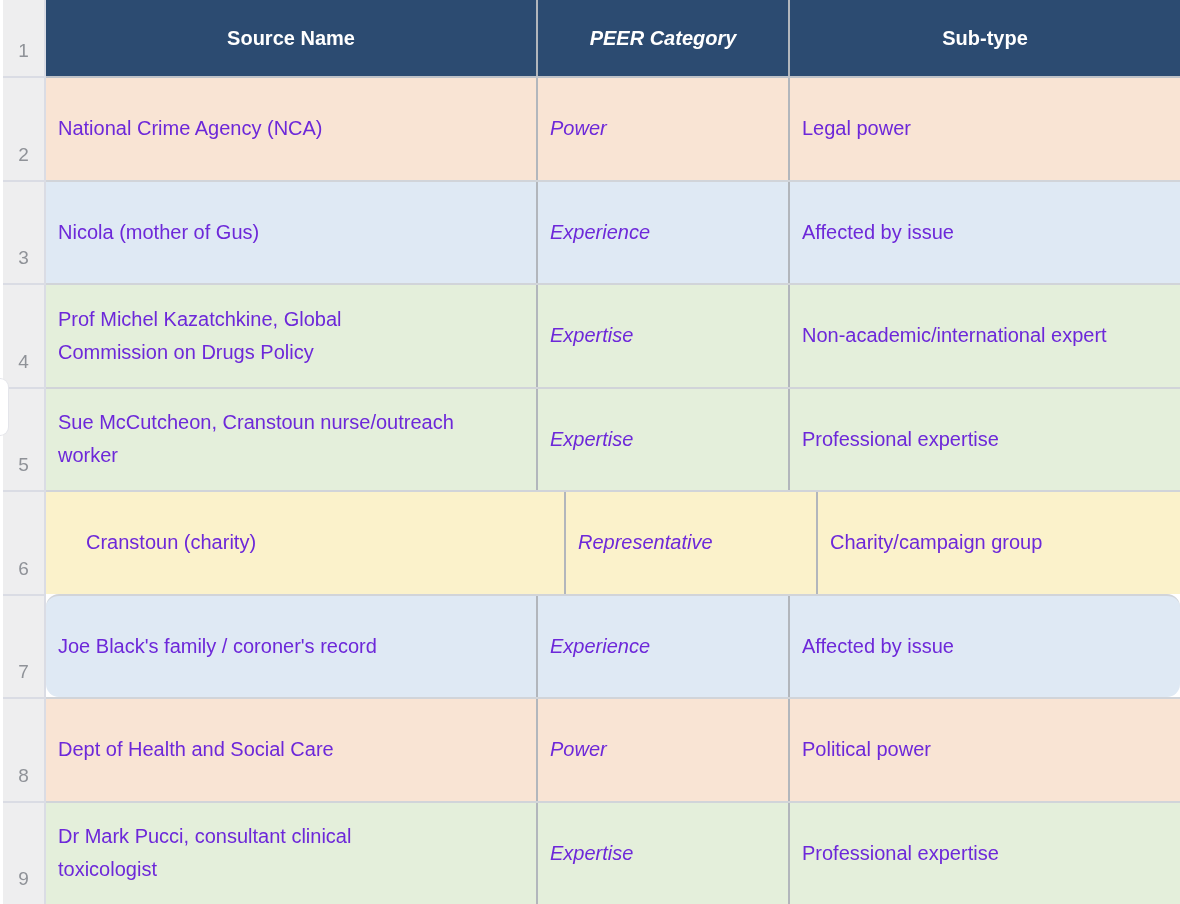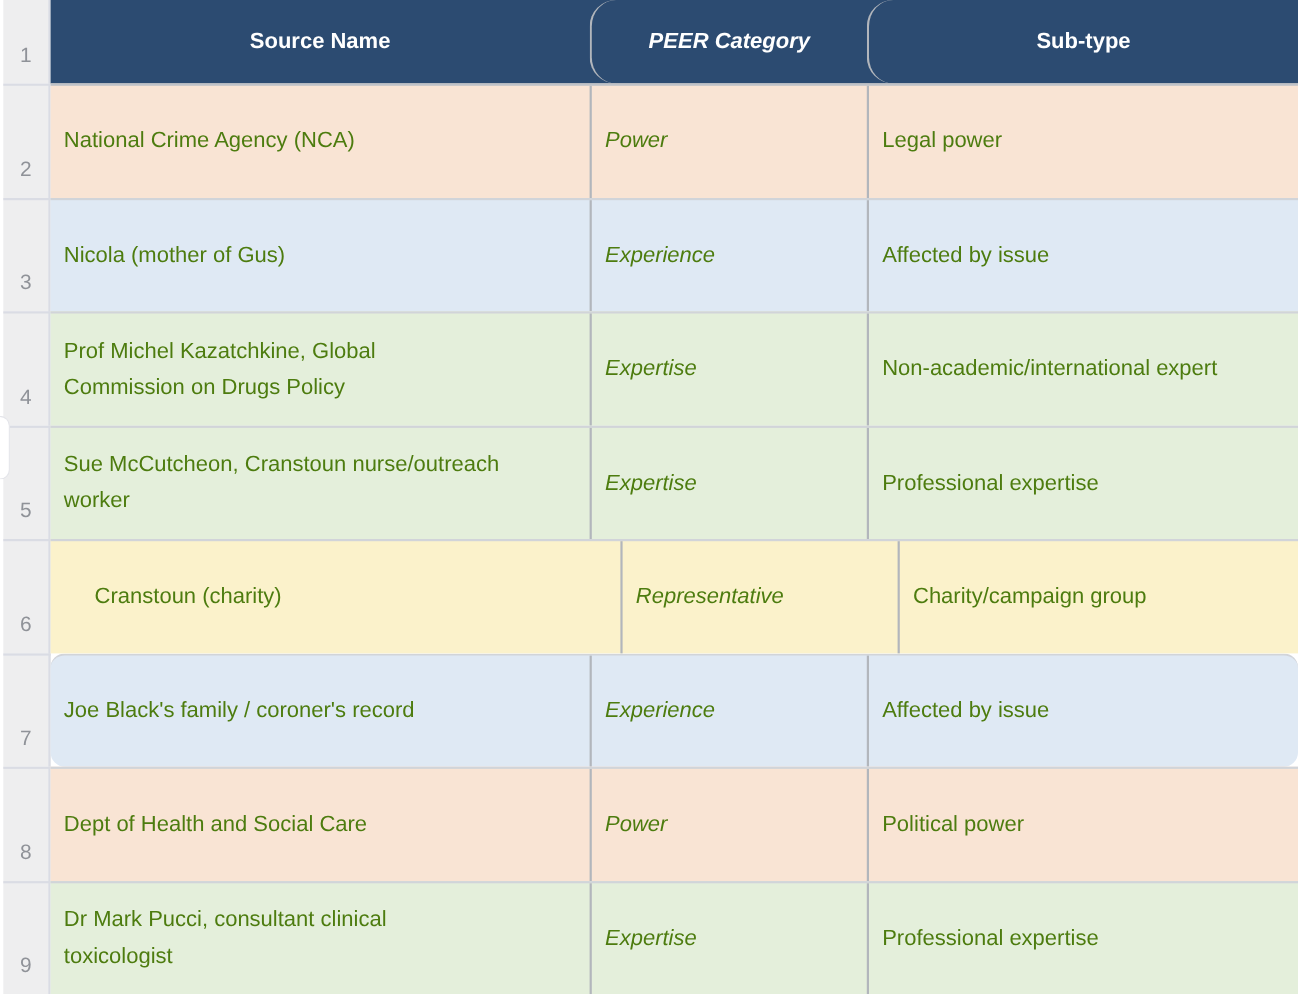--- a/index.html
+++ b/index.html
@@ -63,35 +63,34 @@
   .trow.data-row { border-top: 2px solid #d1d4d9; }
   .trow.data-row.first-data { border-top: 2px solid #bfc2c8; }
 
   .cell {
     box-sizing: border-box;
     display: flex;
     align-items: center;
     padding: 0 10px 0 12px;
     font-size: 20px;
     line-height: 33px;
-    color: #4d7c0f;
+    color: #6d28d9;
     white-space: pre-line;
     overflow: hidden;
   }
   .col-1 { width: 490px; }
   .col-2 { width: 252px; border-left: 2px solid #b2b6bc; font-style: italic; }
   .col-3 { flex: 1; border-left: 2px solid #b2b6bc; }
 
   .header-row .cell {
     justify-content: center;
     text-align: center;
     font-weight: bold;
     color: #ffffff;
     padding: 0 8px;
-    border-radius: 24px;
   }
 
   
   .edge-handle {
     position: absolute;
     left: 0;
     top: 378px;
     width: 8px;
     height: 56px;
     background: #ffffff;

